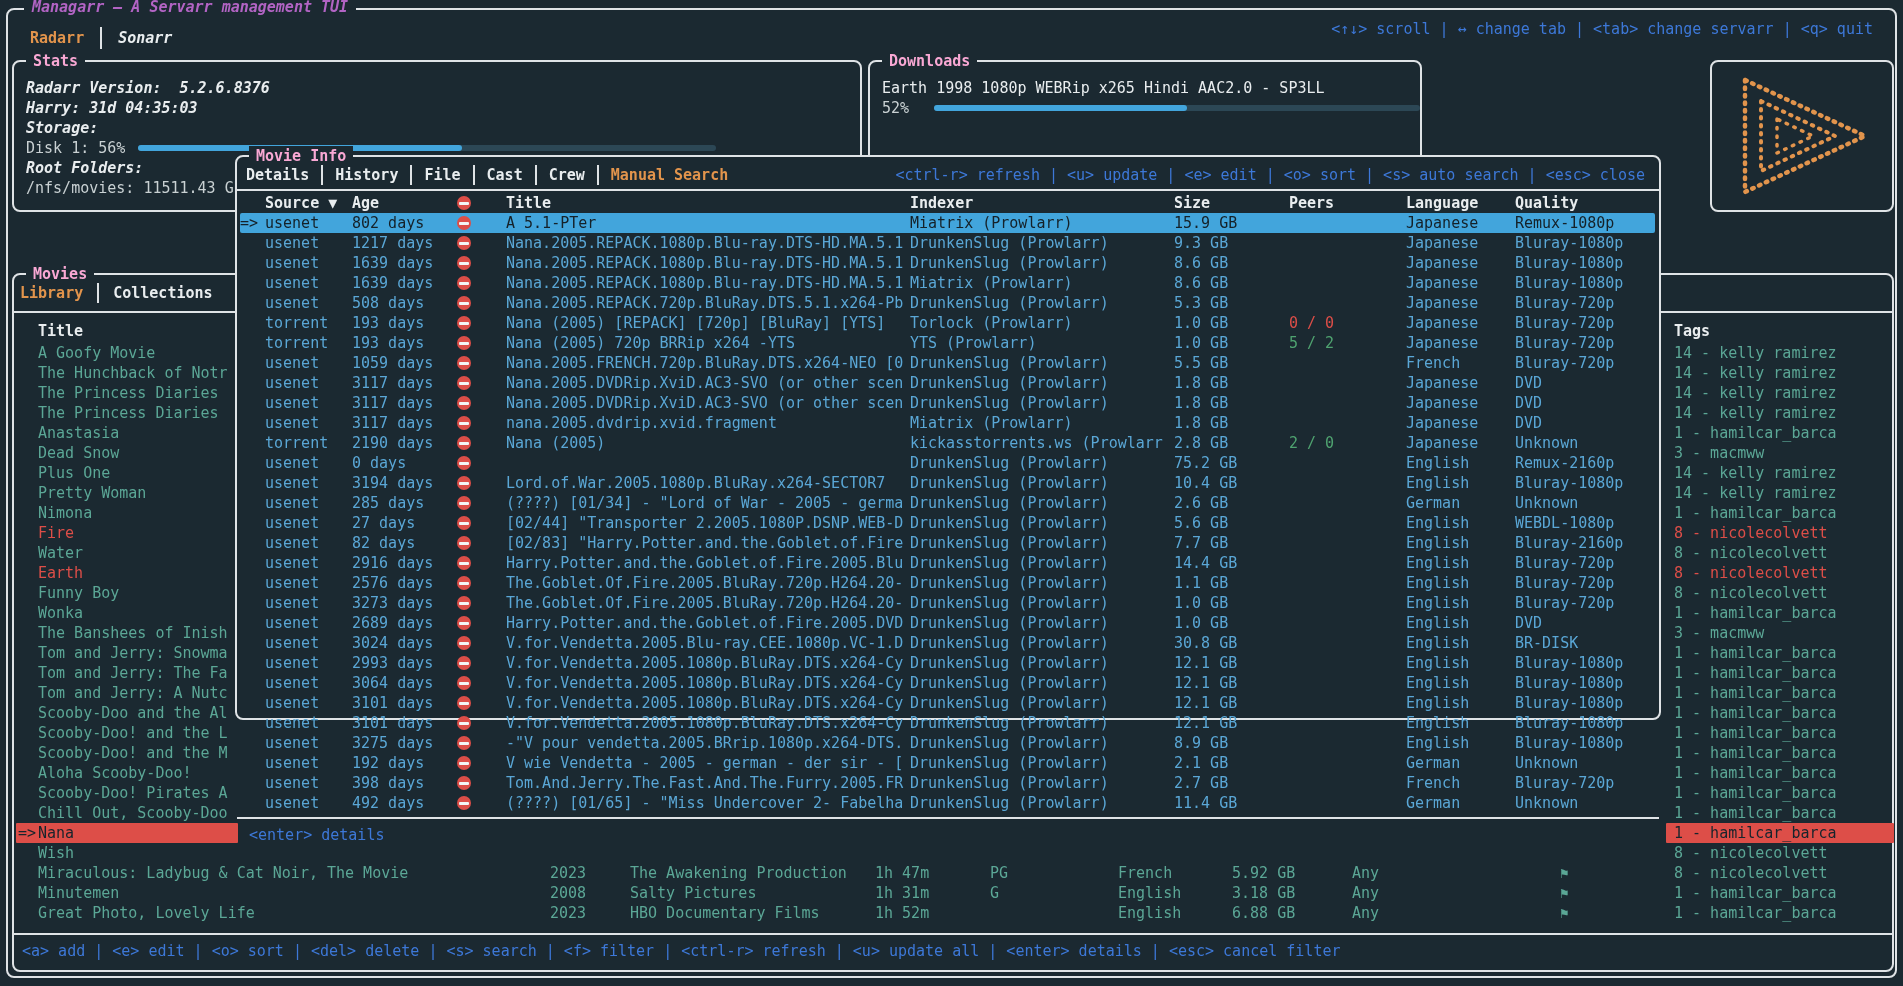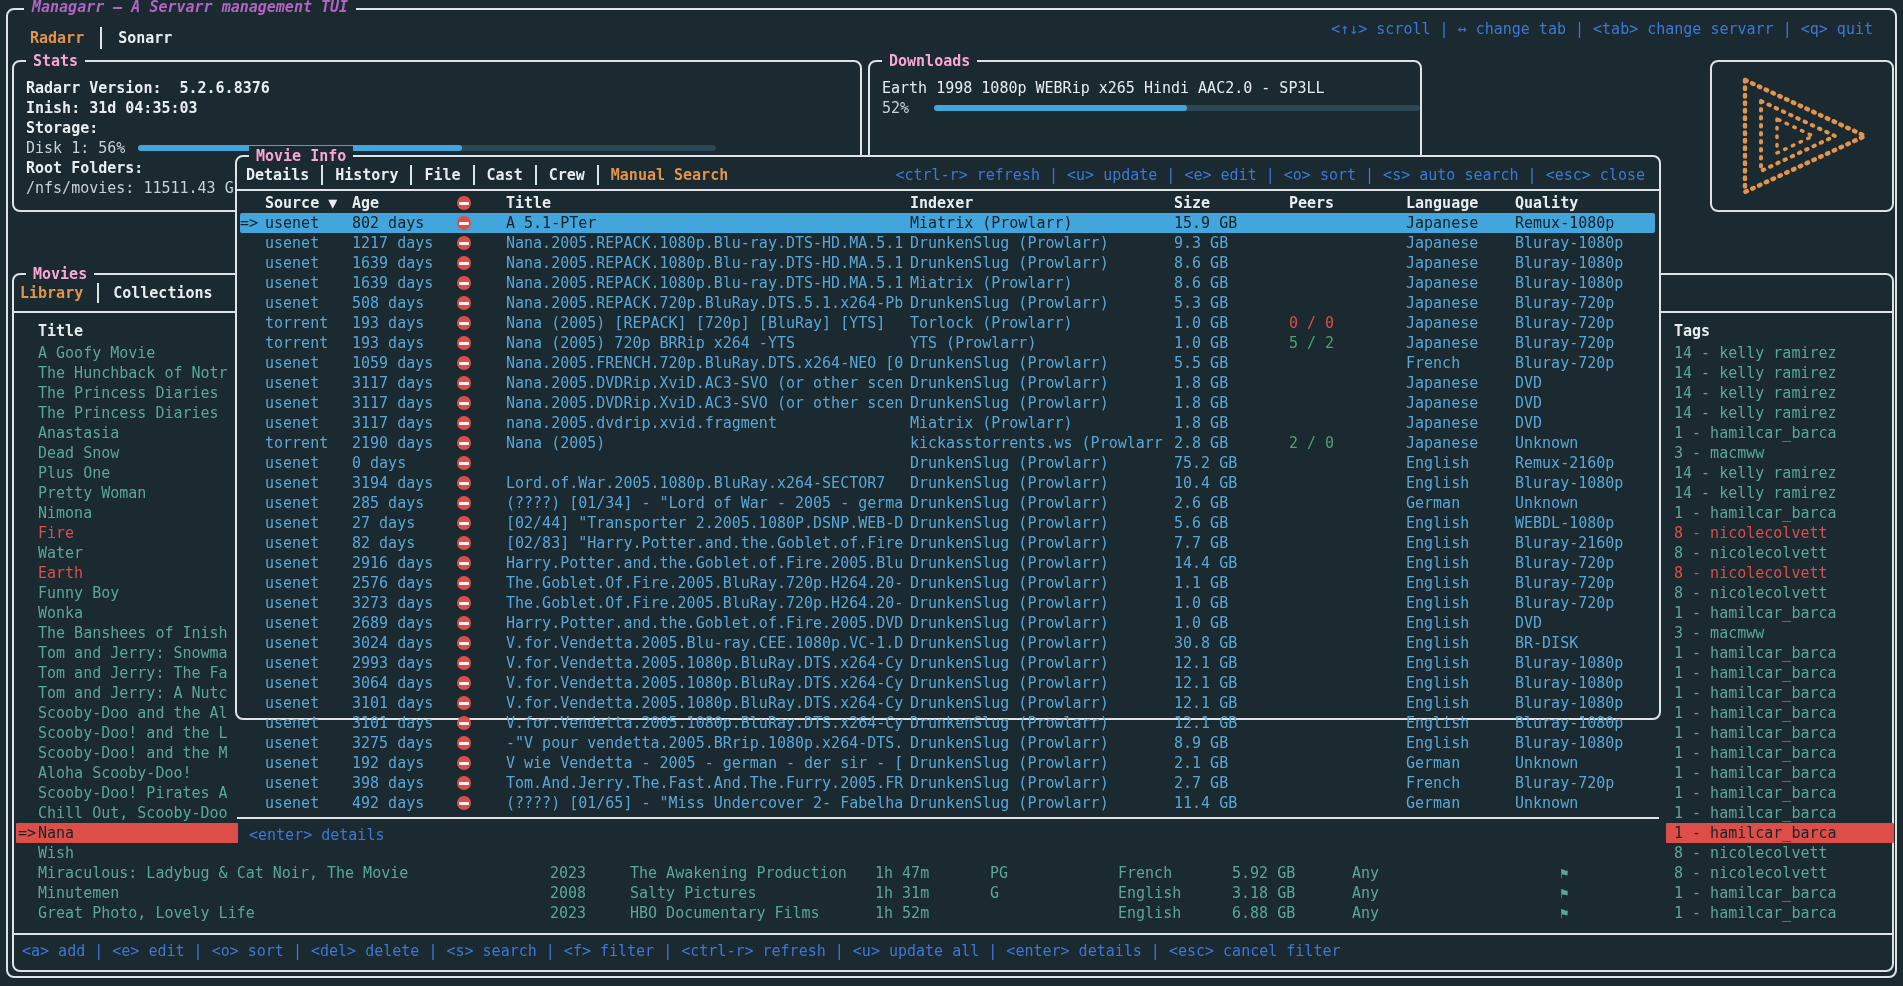--- a/index.html
+++ b/index.html
@@ -11,34 +11,34 @@
     color:#e9edef;
   }
   .app { position:absolute; inset:0; background:#1b2931; }
   .frame { position:absolute; left:6px; top:8px; width:1891px; height:970px;
            border:2px solid #dfe3e6; border-radius:8px; }
   .app-title { position:absolute; top:-2px; left:24px; background:#1b2931; padding:0 8px;
                color:#b264c4; font-style:italic; font-weight:bold; z-index:3; line-height:18px;}
   .top-keys { position:absolute; top:20px; right:30px; color:#3d78d8; z-index:3; }
   .servarr-tabs { position:absolute; top:27px; left:22px; display:flex; height:22px; line-height:22px; z-index:3;}
   .stab { font-weight:bold; padding:0 16px 0 8px; color:#e9edef; cursor:default; }
-  .stab + .stab { border-left:2px solid #dfe3e6; padding-left:16px; }
+  .stab + .stab { border-left:2px solid #dfe3e6; padding-left:16px;font-style:italic; }
   .stab.active { color:#e2944c; }
 
   .panel { position:absolute; border:2px solid #dfe3e6; border-radius:8px; background:#1b2931; }
   .panel-title { position:absolute; top:-11px; left:12px; background:#1b2931; padding:0 7px;
                  font-weight:bold; color:#f9a8d4; line-height:20px; white-space:nowrap; }
   .stats    { left:12px;  top:60px; width:850px; height:152px; }
   .downloads{ left:868px; top:60px; width:554px; height:152px; }
   .logo-box { left:1710px;top:60px; width:184px; height:152px; }
   .movies   { left:12px;  top:273px; width:1882px; height:699px; }
   .modal    { left:235px; top:155px; width:1426px; height:565px; z-index:5; }
 
   .line { position:absolute; left:12px; right:10px; height:20px; line-height:20px; white-space:nowrap; }
-  .bold { font-weight:bold; }
+  .bold { font-weight:bold;font-style:italic; }
   .gray { color:#c9d1d3; }
   .val { margin-left:9px; }
   .val2 { margin-left:18px; }
 
   .gauge { position:absolute; height:6px; background:#2c4755; border-radius:3px; top:7px; }
   .gauge .fill { position:absolute; left:0; top:0; bottom:0; background:#42a5dc; border-radius:3px; }
   .disk-gauge { left:112px; width:578px; }
   .dl-gauge { left:52px; width:486px; }
 
   .logo-wrap { position:absolute; inset:0; display:flex; align-items:center; justify-content:center; }
@@ -111,21 +111,21 @@
     <span class="stab active">Radarr</span>
       <span class="stab">Sonarr</span>
   </div>
 
   <section class="panel stats">
     <span class="panel-title">Stats</span>
     <div class="line bold" style="top:16px">
       <span>Radarr Version:</span><span class="val2">5.2.6.8376</span>
     </div>
     <div class="line bold" style="top:36px">
-      <span>Inish:</span><span class="val">31d 04:35:03</span>
+      <span>Harry:</span><span class="val">31d 04:35:03</span>
     </div>
     <div class="line bold" style="top:56px">Storage:</div>
     <div class="line gray" style="top:76px">
       <span>Disk 1: 56%</span>
       <span class="gauge disk-gauge">
           <span class="fill" style="width: 56%;"></span>
         </span>
     </div>
     <div class="line bold" style="top:96px">Root Folders:</div>
     <div class="line gray" style="top:116px">/nfs/movies: 11511.43 GB</div>

